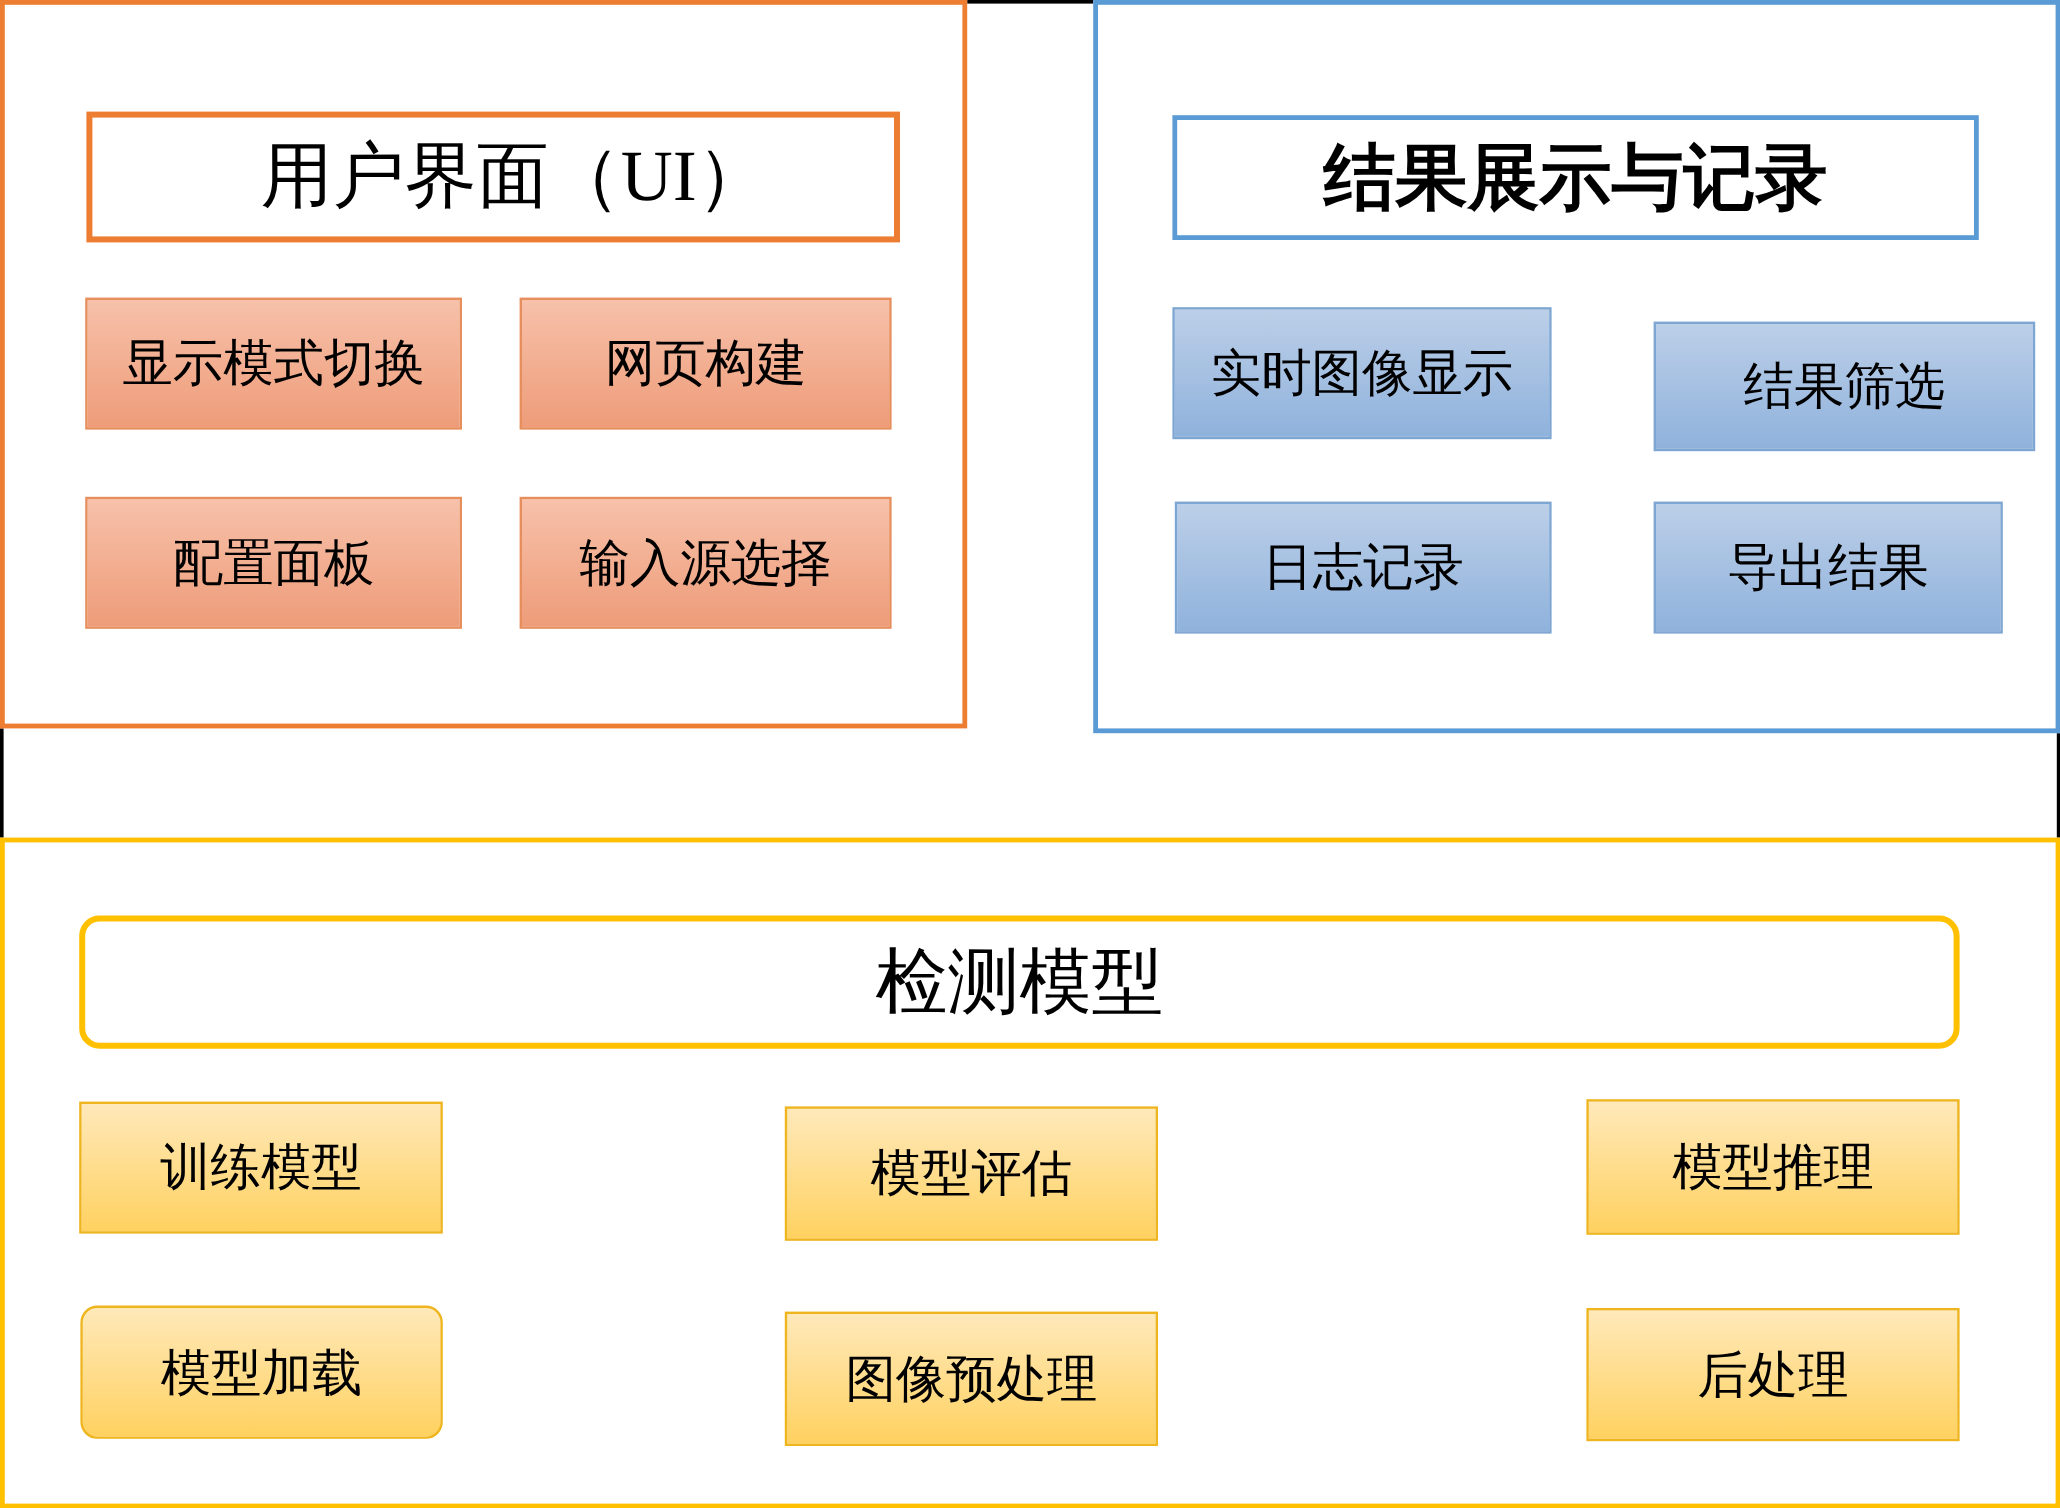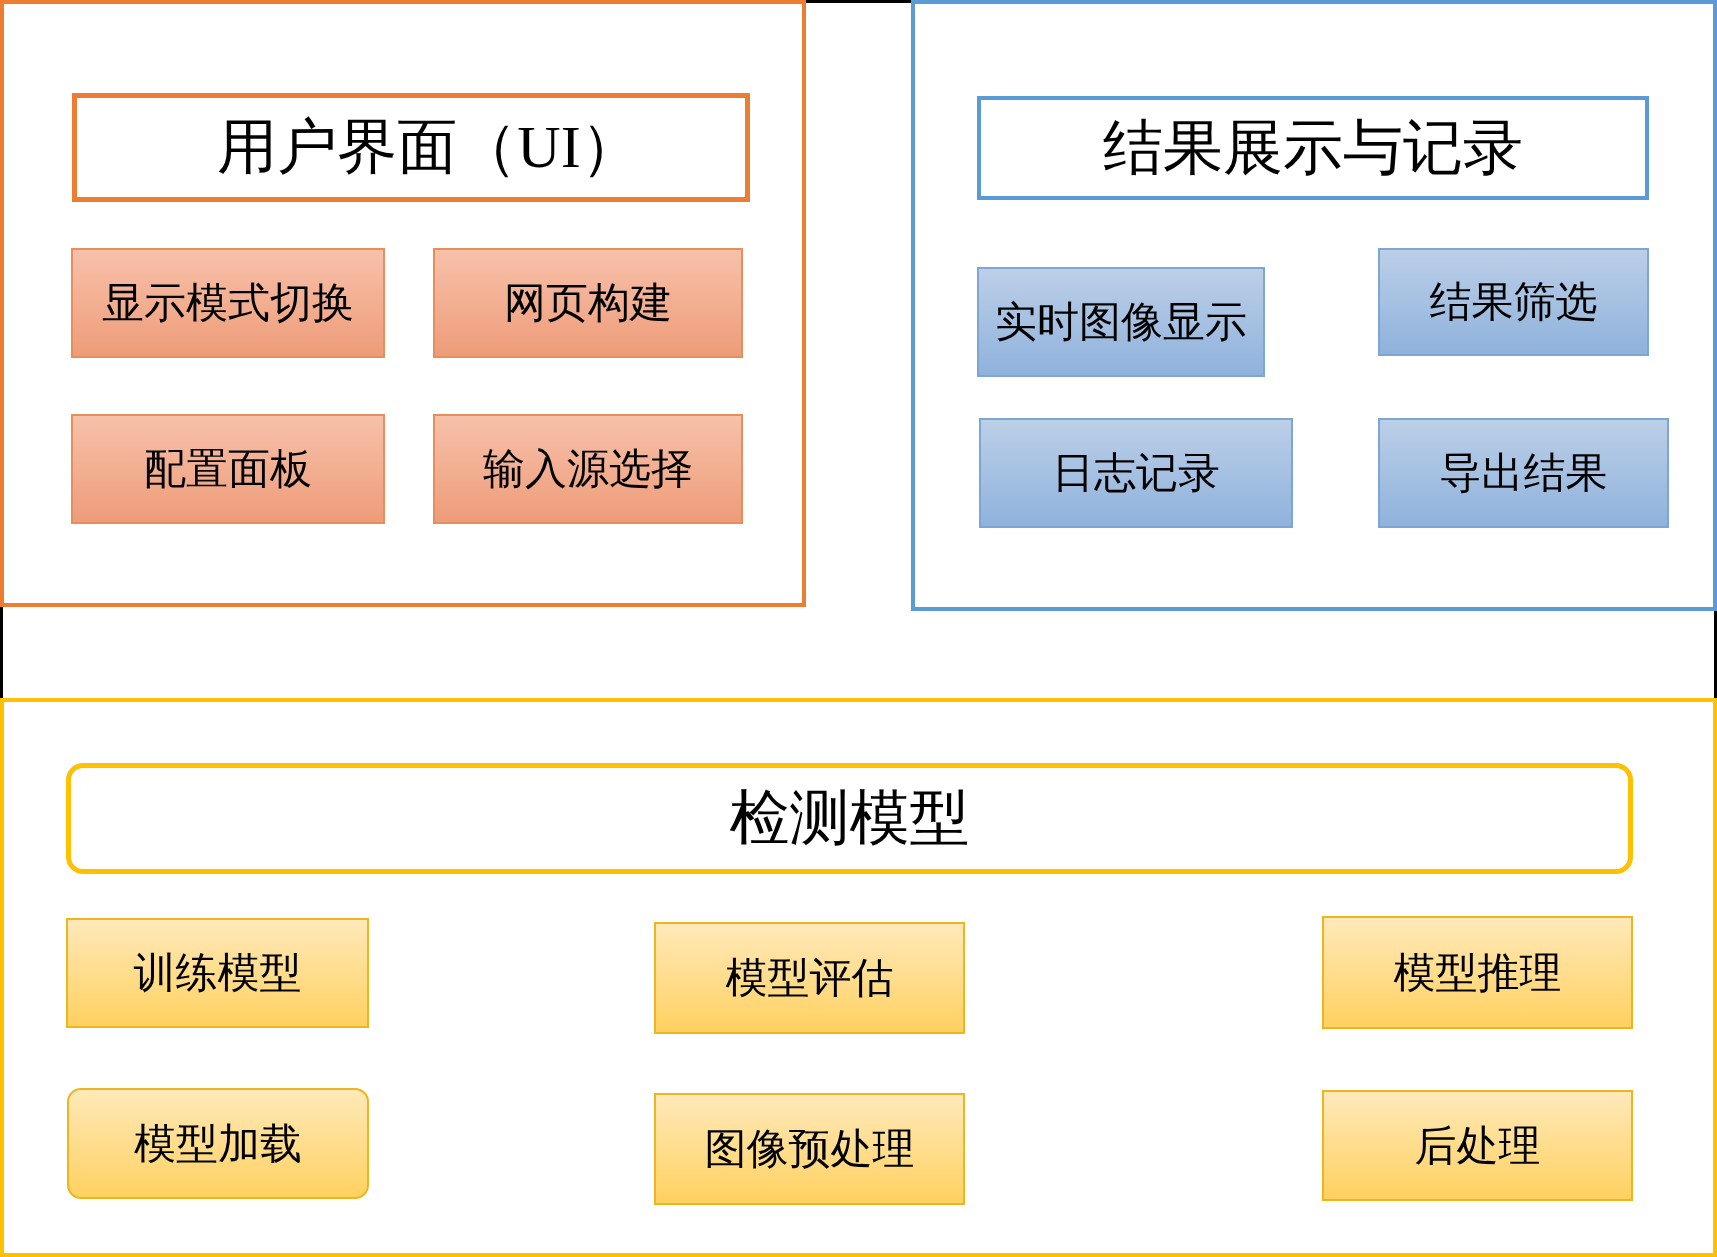--- a/index.html
+++ b/index.html
@@ -79,27 +79,27 @@
     <span>网页构建</span>
   </div>
   <div class="box orange" style="left:71px;top:414px;width:314px;height:110px;">
     <span>配置面板</span>
   </div>
   <div class="box orange" style="left:433px;top:414px;width:310px;height:110px;">
     <span>输入源选择</span>
   </div>
 
   <div class="container blue" style="left:911px;top:0px;width:806px;height:611px;"></div>
-  <div class="title-box blue" style="left:977px;top:96px;width:672px;height:104px;">
+  <div class="title-box blue" style="left:977px;top:96px;width:672px;height:104px;font-weight:bold;">
     <span>结果展示与记录</span>
   </div>
-  <div class="box blue" style="left:977px;top:267px;width:288px;height:110px;">
+  <div class="box blue" style="left:977px;top:256px;width:316px;height:110px;">
     <span>实时图像显示</span>
   </div>
-  <div class="box blue" style="left:1378px;top:248px;width:271px;height:108px;text-align:right;">
+  <div class="box blue" style="left:1378px;top:268px;width:318px;height:108px;text-align:right;">
     <span>结果筛选</span>
   </div>
   <div class="box blue" style="left:979px;top:418px;width:314px;height:110px;">
     <span>日志记录</span>
   </div>
   <div class="box blue" style="left:1378px;top:418px;width:291px;height:110px;">
     <span>导出结果</span>
   </div>
 
   <div class="container gold" style="left:0px;top:698px;width:1717px;height:559px;"></div>

